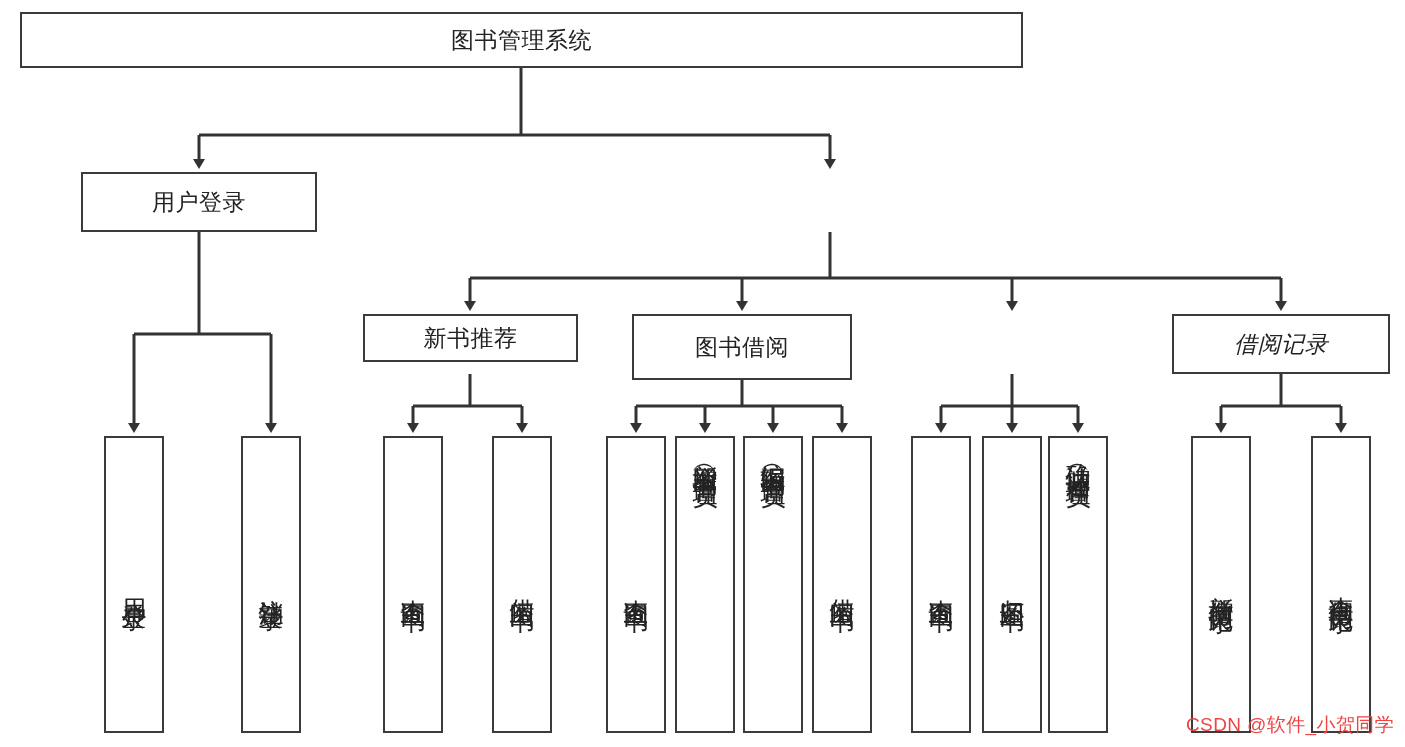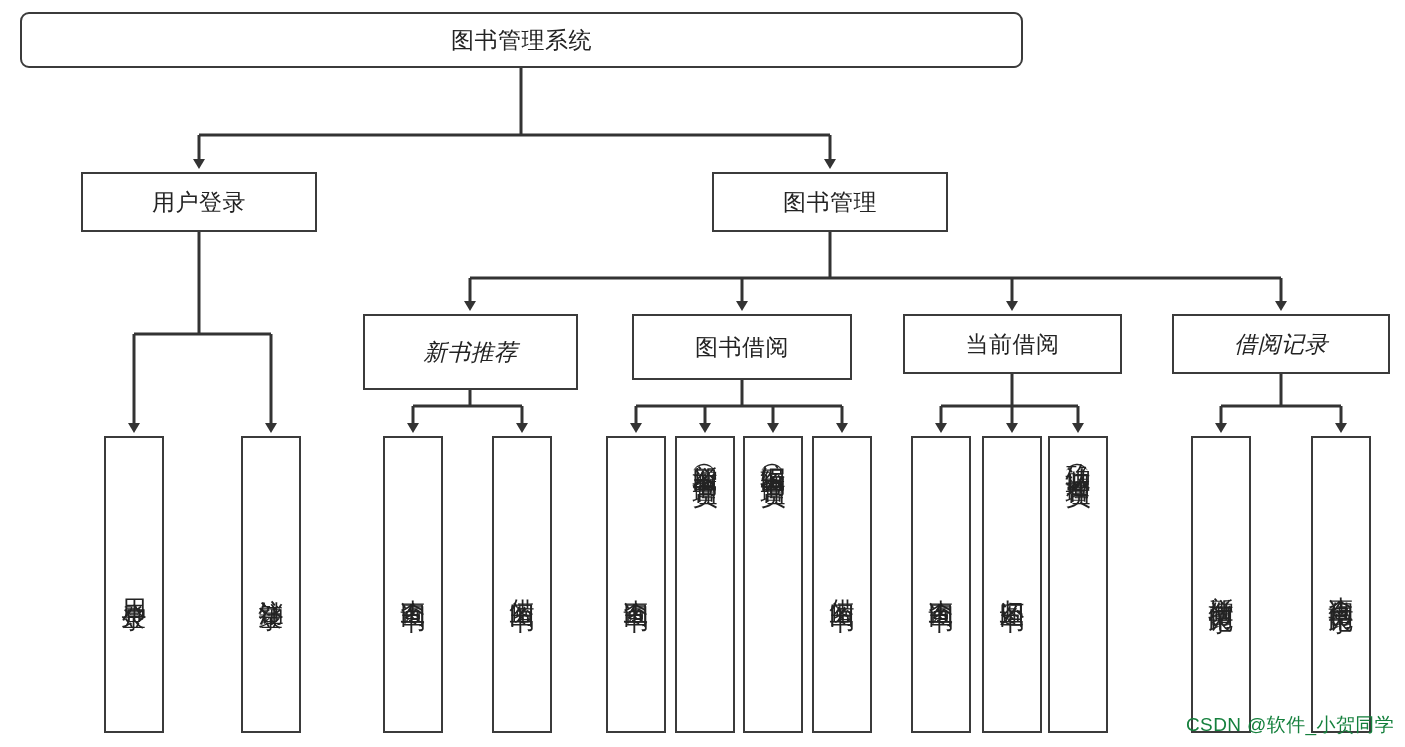--- a/index.html
+++ b/index.html
@@ -59,21 +59,21 @@
   }
   .node.vertical.centered {
     align-items: center;
     padding-top: 0;
   }
   .watermark {
     position: absolute;
     left: 1186px;
     top: 712px;
     font-size: 19px;
-    color: #15803d;
+    color: #ef4444;
     letter-spacing: 0.4px;
     z-index: 5;
     white-space: nowrap;
   }
 </style>
 </head>
 <body>
 
 <div id="canvas">
 
@@ -120,39 +120,33 @@
       <path d="M1012,406 L1012,424" marker-end="url(#arrow)"></path>
       <path d="M1078,406 L1078,424" marker-end="url(#arrow)"></path>
 
       <path d="M1281,374 L1281,406"></path>
       <path d="M1221,406 L1341,406"></path>
       <path d="M1221,406 L1221,424" marker-end="url(#arrow)"></path>
       <path d="M1341,406 L1341,424" marker-end="url(#arrow)"></path>
     </g>
   </svg>
 
-  <div class="node" style="left:20px; top:12px; width:1003px; height:56px;border-radius:9px;">
+  <div class="node" style="left:20px; top:12px; width:1003px; height:56px;">
     <span class="label">图书管理系统</span>
   </div>
 
   <div class="node" style="left:81px; top:172px; width:236px; height:60px;">
     <span class="label">用户登录</span>
   </div>
-  <div class="node" style="left:712px; top:172px; width:236px; height:60px;">
-    <span class="label">图书管理</span>
-  </div>
 
-  <div class="node" style="left:363px; top:314px; width:215px; height:76px;font-style:italic;">
+  <div class="node" style="left:363px; top:314px; width:215px; height:48px;">
     <span class="label">新书推荐</span>
   </div>
   <div class="node" style="left:632px; top:314px; width:220px; height:66px;">
     <span class="label">图书借阅</span>
-  </div>
-  <div class="node" style="left:903px; top:314px; width:219px; height:60px;">
-    <span class="label">当前借阅</span>
   </div>
   <div class="node" style="left:1172px; top:314px; width:218px; height:60px;font-style:italic;">
     <span class="label">借阅记录</span>
   </div>
 
   <div class="node vertical centered" style="left:104px; top:436px; width:60px; height:297px;">
     <span class="label">用户登录</span>
   </div>
   <div class="node vertical centered" style="left:241px; top:436px; width:60px; height:297px;">
     <span class="label">注销登录</span>

